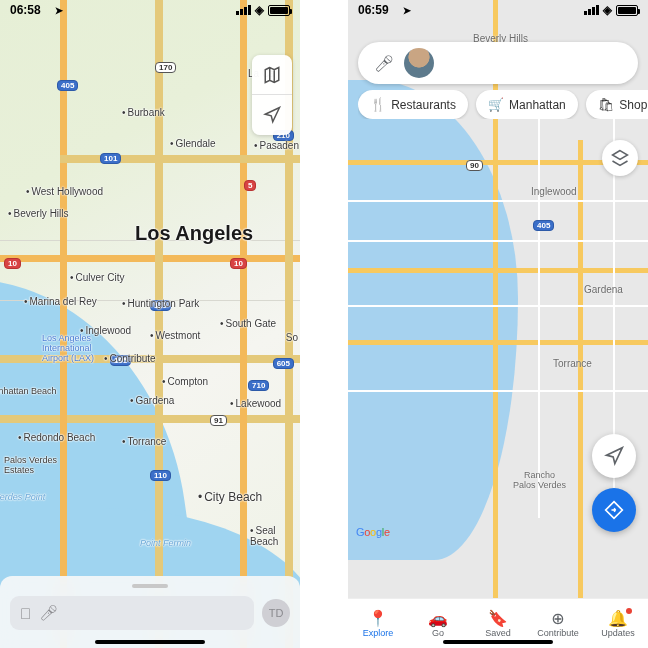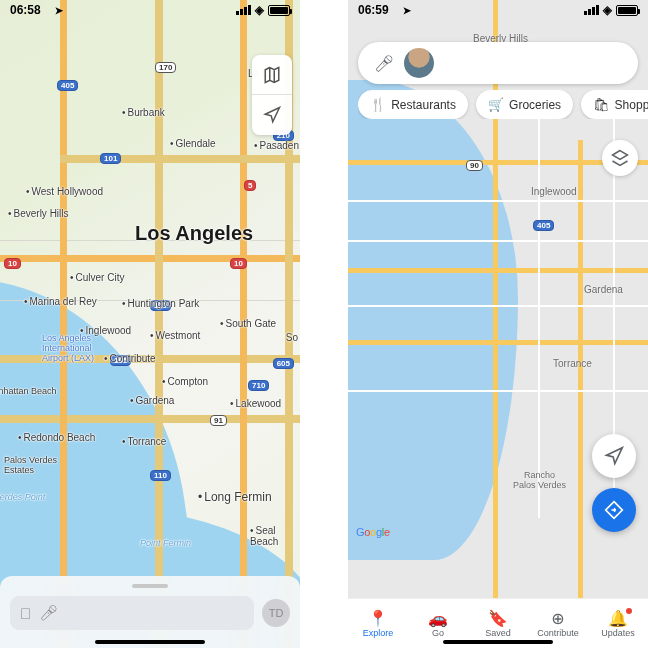--- a/index.html
+++ b/index.html
@@ -139,21 +139,21 @@
     <div class="am-lbl city" style="right:2px;top:332px">So</div>
     <div class="am-lbl city dot" style="left:104px;top:353px">Contribute</div>
     <div class="am-lbl city dot" style="left:162px;top:376px">Compton</div>
     <div class="am-lbl city dot" style="left:130px;top:395px">Gardena</div>
     <div class="am-lbl city dot" style="left:230px;top:398px">Lakewood</div>
     <div class="am-lbl city" style="left:-14px;top:386px;font-size:9px">Manhattan Beach</div>
     <div class="am-lbl city dot" style="left:18px;top:432px">Redondo Beach</div>
     <div class="am-lbl city dot" style="left:122px;top:436px">Torrance</div>
     <div class="am-lbl city" style="left:4px;top:455px;font-size:9px;white-space:pre">Palos Verdes
 Estates</div>
-    <div class="am-lbl city dot" style="left:198px;top:490px;font-size:12px;font-weight:500">Long Fermin</div>
+    <div class="am-lbl city dot" style="left:198px;top:490px;font-size:12px;font-weight:500">City Beach</div>
     <div class="am-lbl city dot" style="left:250px;top:525px;font-size:10px">Seal Beach</div>
     <div class="am-lbl water" style="left:140px;top:538px">Point Fermin</div>
     <div class="am-lbl water" style="left:-6px;top:492px">Verdes Point</div>
     <div class="am-lbl blue" style="left:42px;top:334px;white-space:pre">Los Angeles
 International
 Airport (LAX)</div>
   </div>
 
   <div class="status">
     <div class="sl">
@@ -252,21 +252,21 @@
     <span class="gav"></span>
   </div>
 
   <div class="gm-chips">
     <div class="chip">
           <span class="ci">🍴</span>
           <span>Restaurants</span>
         </div>
     <div class="chip">
           <span class="ci">🛒</span>
-          <span>Groceries</span>
+          <span>Manhattan</span>
         </div>
     <div class="chip">
           <span class="ci">🛍</span>
           <span>Shopping</span>
         </div>
   </div>
 
   <div class="gm-layers">
         <svg width="18" height="18" viewBox="0 0 24 24" fill="none" stroke="#5f6368" stroke-width="2">
           <path d="M12 2 L2 8 L12 14 L22 8 Z M2 16 L12 22 L22 16"></path>

